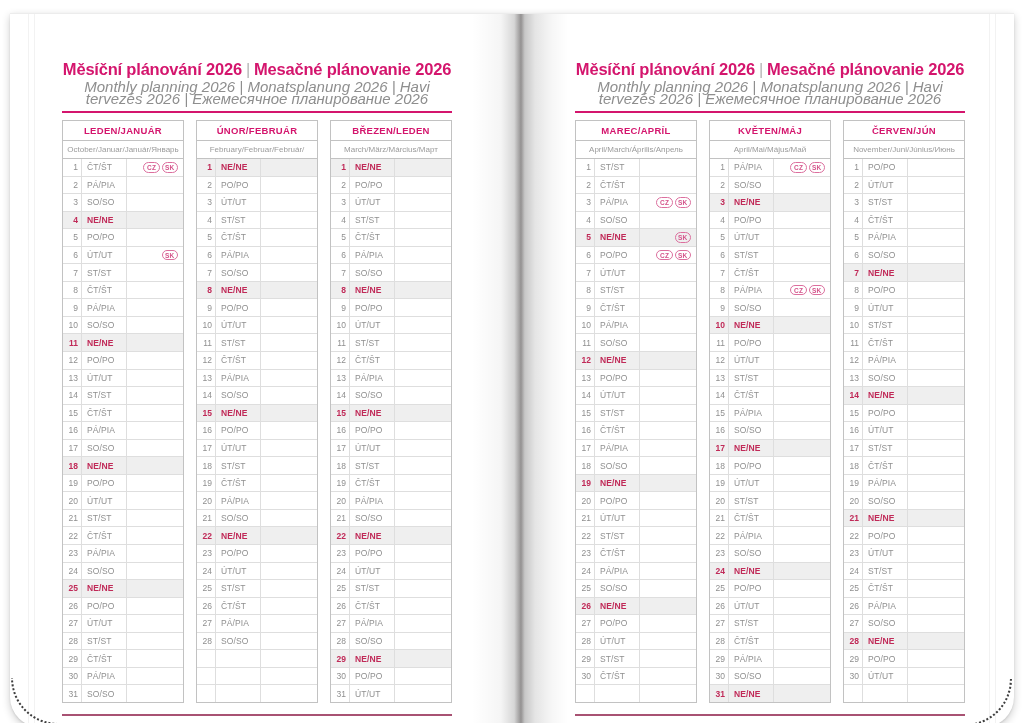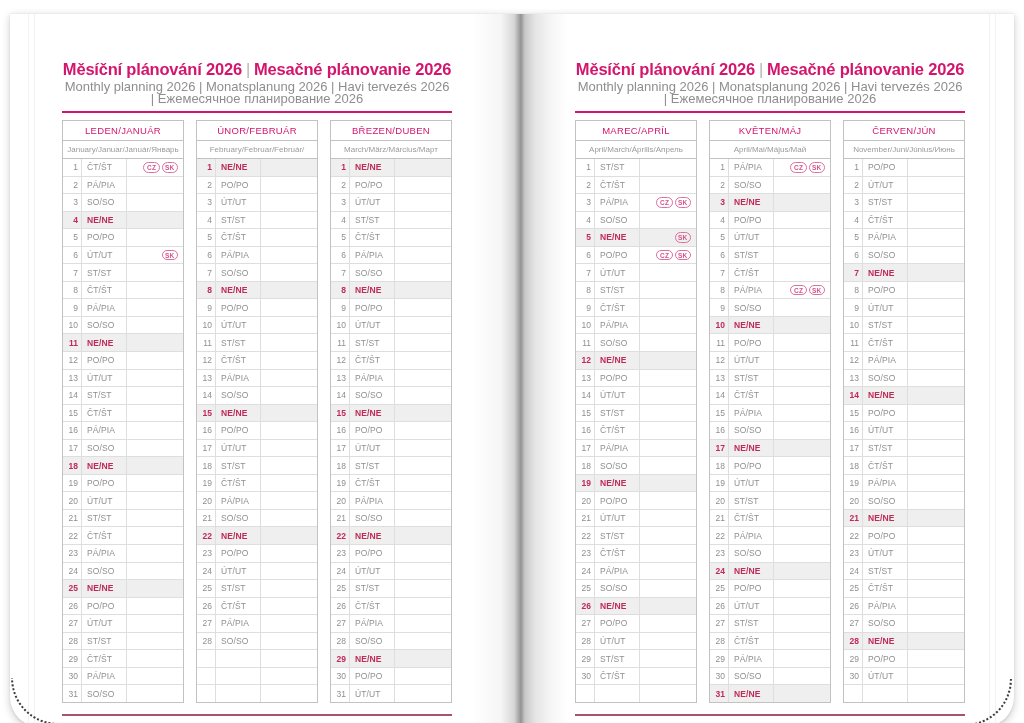--- a/index.html
+++ b/index.html
@@ -34,28 +34,28 @@
   .perf-arc.bl { left:1px;  top:617px; clip-path:inset(50% 50% 0 0); }
   .perf-arc.br { left:908px; top:618px; clip-path:inset(50% 0 0 50%); }
 
   .page-content { position:absolute; top:46px; width:390px; }
   .page-content.left  { left:52px; }
   .page-content.right { left:565px; }
 
   .title-block { text-align:center; }
   .page-title { font-size:16.5px; font-weight:bold; color:#d4156d; letter-spacing:-0.2px; line-height:18px; }
   .page-title .sep { color:#b5b5b5; font-weight:normal; padding:0 4px; }
-  .page-subtitle { font-size:13px; color:#8e8e8e; margin-top:3px; line-height:12px; }
+  .page-subtitle { font-size:15px; color:#8e8e8e; margin-top:3px; line-height:12px;font-style:italic; }
   .title-rule { height:2px; background:#d4156d; margin-top:6px; }
 
   .months { display:flex; gap:12px; margin-top:7px; }
   .month { width:122px; height:583px; border:1px solid #c2c2c2; display:flex; flex-direction:column; background:#fff; }
   .month-header {
     height:20px; flex:0 0 20px; line-height:19px; text-align:center;
-    color:#d4156d; font-weight:normal; font-size:9.5px; letter-spacing:0.3px;
+    color:#d4156d; font-weight:bold; font-size:9.5px; letter-spacing:0.3px;
     border-bottom:1px solid #c2c2c2;
   }
   .month-langs {
     height:18px; flex:0 0 18px; line-height:17px; text-align:center;
     color:#9b9b9b; font-size:8px; border-bottom:1px solid #c2c2c2;
   }
   .day-row {
     flex:1 1 0; min-height:0; display:flex; align-items:stretch;
     border-bottom:1px solid #dedede; font-size:8.5px; color:#8f8f8f;
   }
@@ -90,21 +90,21 @@
 
   <div class="page-content left">
     <div class="title-block">
       <div class="page-title"><span>Měsíční plánování 2026</span><span class="sep">|</span><span>Mesačné plánovanie 2026</span></div>
       <div class="page-subtitle">Monthly planning 2026 | Monatsplanung 2026 | Havi tervezés 2026 | Ежемесячное планирование 2026</div>
       <div class="title-rule"></div>
     </div>
     <div class="months">
         <div class="month">
           <div class="month-header">LEDEN/JANUÁR</div>
-          <div class="month-langs">January/Januar/Január/Январь</div>
+          <div class="month-langs">October/Januar/Január/Январь</div>
           <div class="day-row">
             <div class="cell-num">1</div>
             <div class="cell-day">ČT/ŠT</div>
             <div class="cell-notes">
               <span class="badge">CZ</span>
               <span class="badge">SK</span>
             </div>
           </div>
           <div class="day-row">
             <div class="cell-num">2</div>
@@ -412,21 +412,21 @@
             <div class="cell-day"></div>
             <div class="cell-notes"></div>
           </div>
           <div class="day-row">
             <div class="cell-num"></div>
             <div class="cell-day"></div>
             <div class="cell-notes"></div>
           </div>
         </div>
         <div class="month">
-          <div class="month-header">BŘEZEN/DUBEN</div>
+          <div class="month-header">BŘEZEN/LEDEN</div>
           <div class="month-langs">March/März/Március/Март</div>
           <div class="day-row sunday">
             <div class="cell-num">1</div>
             <div class="cell-day">NE/NE</div>
             <div class="cell-notes"></div>
           </div>
           <div class="day-row">
             <div class="cell-num">2</div>
             <div class="cell-day">PO/PO</div>
             <div class="cell-notes"></div>

